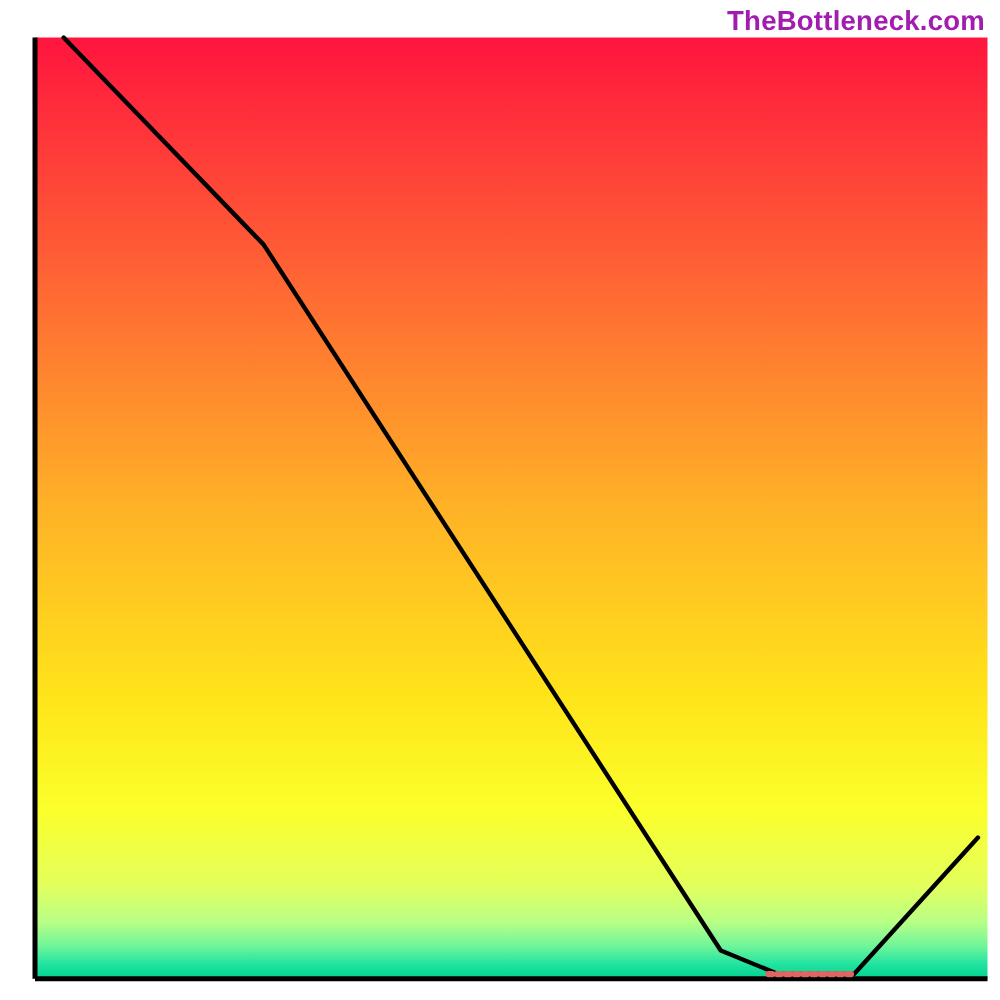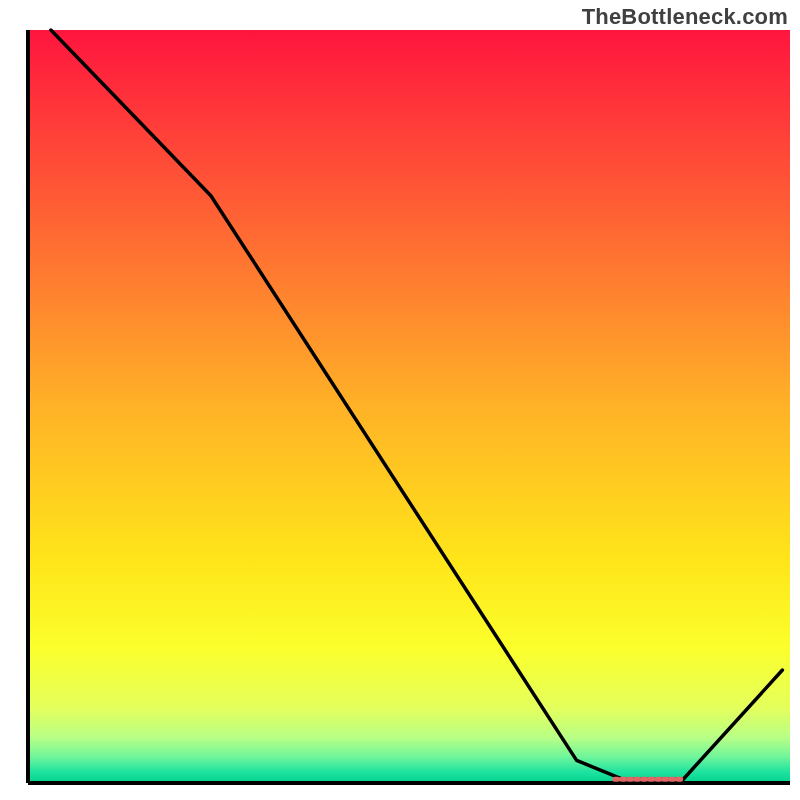--- a/index.html
+++ b/index.html
@@ -15,21 +15,21 @@
     position: relative;
     width: 800px;
     height: 800px;
   }
   .watermark {
     position: absolute;
     top: 4px;
     right: 12px;
     font-size: 22px;
     font-weight: 600;
-    color: #404040;
+    color: #a21caf;
     letter-spacing: 0.2px;
     z-index: 10;
   }
   svg.plot {
     position: absolute;
     top: 0;
     left: 0;
   }
 </style>
 </head>

